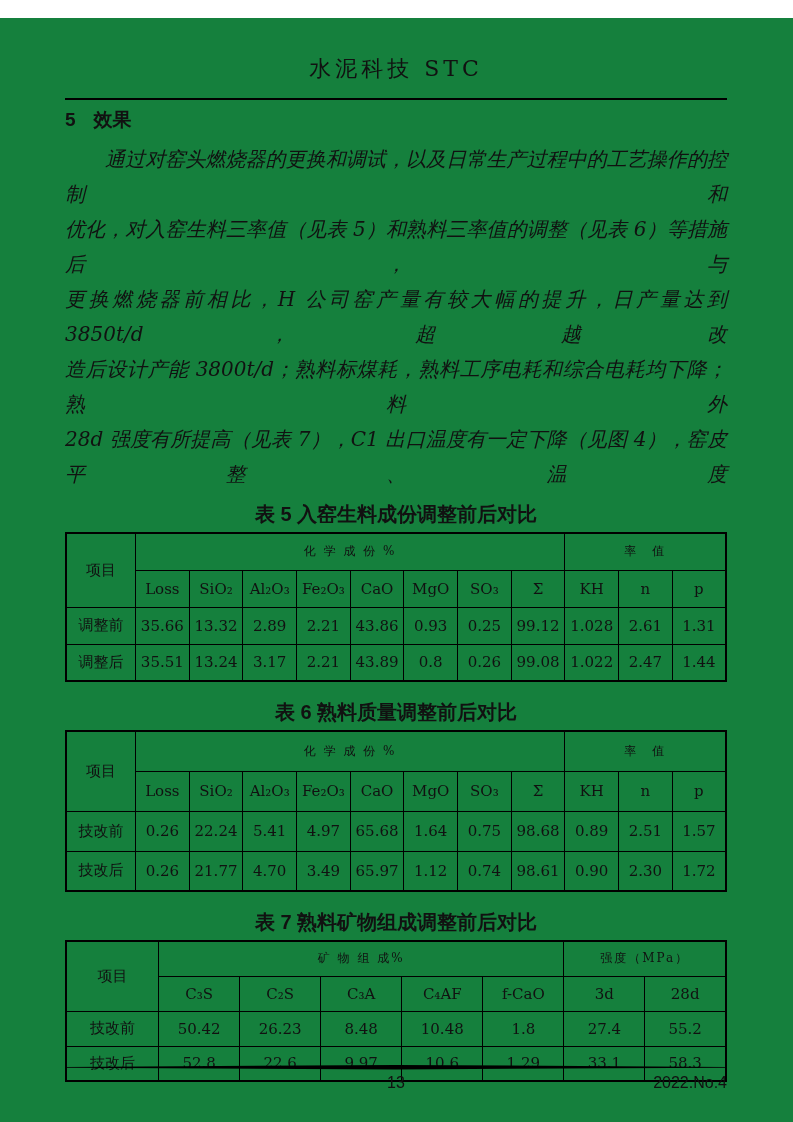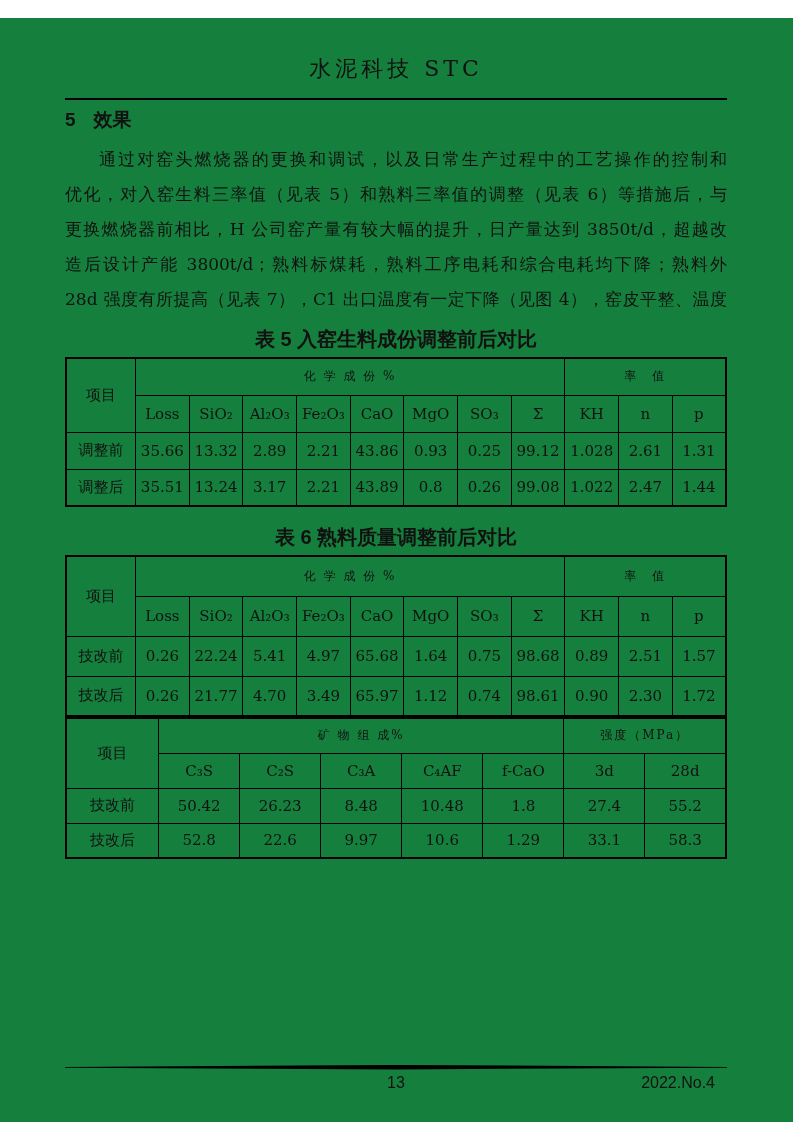--- a/index.html
+++ b/index.html
@@ -29,21 +29,21 @@
     margin:7px 0 0 0;
     font-family:"Liberation Sans","DejaVu Sans",sans-serif;
     font-weight:bold;
     font-size:19px;
     line-height:26px;
     display:flex;
   }
   .section-heading .sec-gap { width:18px; }
 
   
-  .paragraph { margin-top:9px; font-size:17px; line-height:35px; }
+  .paragraph { margin-top:9px; font-size:20px; line-height:35px;font-style:italic; }
   .para-line { text-align:justify; text-align-last:justify; }
   .para-line.first { text-indent:2em; }
   .para-line.last { text-align-last:left; }
 
   
   .table-caption {
     text-align:center;
     font-family:"Liberation Sans","DejaVu Sans",sans-serif;
     font-weight:bold;
     font-size:20px;
@@ -81,21 +81,21 @@
   .footer-rule { display:block; width:100%; height:7px; }
   .footer-row {
     position:relative;
     margin-top:3px;
     font-family:"Liberation Sans","DejaVu Sans",sans-serif;
     font-size:16px;
     line-height:17px;
     height:17px;
   }
   .page-number { position:absolute; left:50%; transform:translateX(-50%); }
-  .issue { position:absolute; right:12px; }
+  .issue { position:absolute; right:0; }
 </style>
 </head>
 <body>
 
 <div class="page">
   <div class="content">
 
     <div>
       <div class="journal-title">水泥科技 STC</div>
       <div class="header-rule"></div>
@@ -220,20 +220,21 @@
               <td>0.74</td>
               <td>98.61</td>
               <td>0.90</td>
               <td>2.30</td>
               <td>1.72</td>
             </tr>
           </tbody>
         </table>
       </div>
 
+    <div class="table-caption c2">表 7 熟料矿物组成调整前后对比</div>
     <div class="tblwrap t-2">
         <table>
           <thead>
             <tr>
               <th rowspan="2" class="item-col">项目</th>
               <th colspan="5" class="group-th">矿 物 组 成%</th>
               <th colspan="2" class="group-th">强度（MPa）</th>
             </tr>
             <tr>
               <th class="col-th">C₃S</th>

